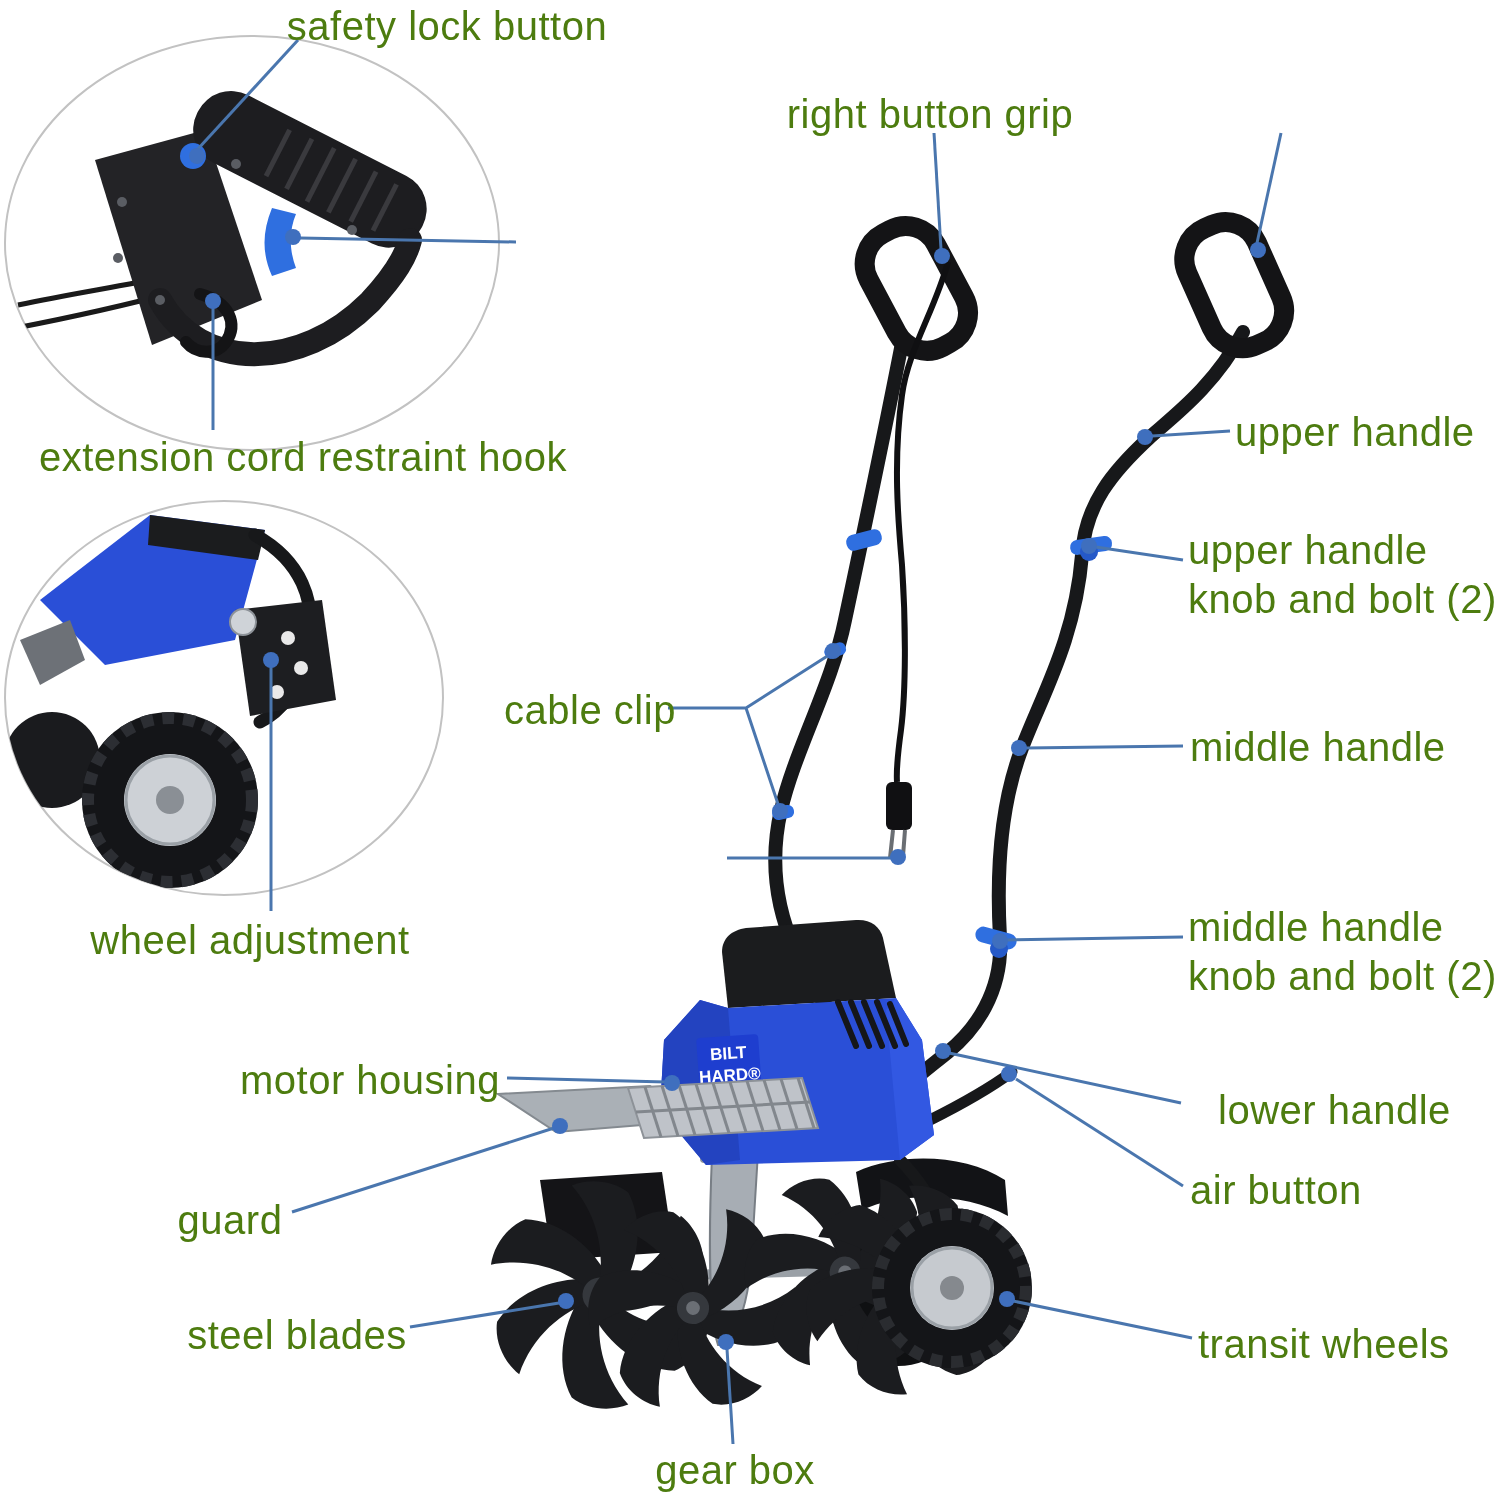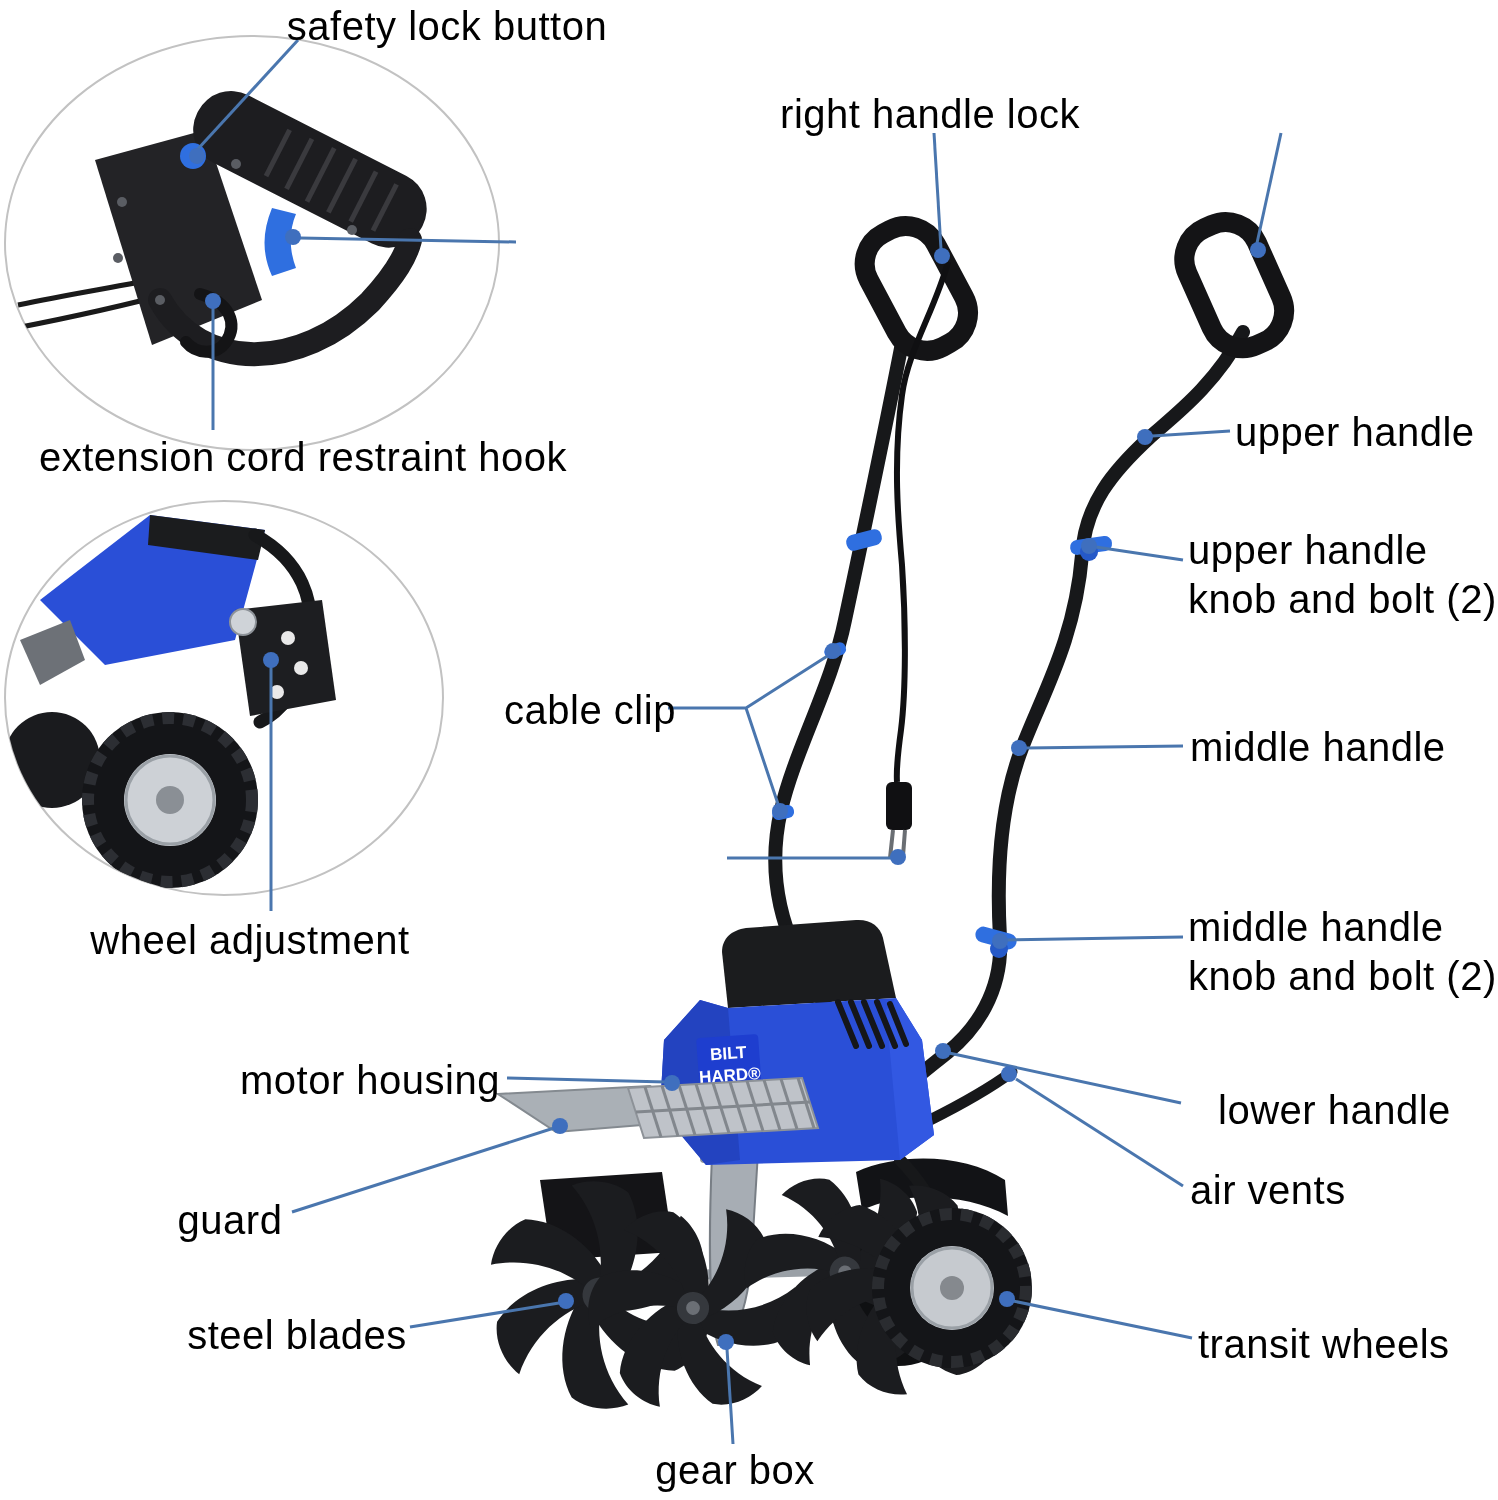--- a/index.html
+++ b/index.html
@@ -8,21 +8,21 @@
     position:relative;
     background:#ffffff;
     font-family:"Liberation Sans", sans-serif;
     overflow:hidden;
   }
   .canvas { position:absolute; inset:0; width:1498px; height:1500px; }
   svg.scene { position:absolute; left:0; top:0; display:block; }
   .label {
     position:absolute;
     font-size:40px;
-    color:#000000;
+    color:#4d7c0f;
     line-height:1.22;
     white-space:nowrap;
     letter-spacing:0.5px;
   }
   .label.centered { transform:translateX(-50%); }
   .label.wrap { white-space:normal; width:330px; }
   .leader { stroke:#4a76ae; stroke-width:3; fill:none; }
   .dot { fill:#3f6fbe; stroke:none; }
 </style>
 </head>
@@ -262,41 +262,41 @@
     <polyline class="leader" points="733,1444 727,1349"></polyline>
     <circle class="dot" cx="726" cy="1342" r="8"></circle>
   </g>
 </svg>
 
 <div class="label centered" style="left:447px; top:2px;">safety lock button</div>
 
 
 <div class="label centered" style="left:303px; top:433px;">extension cord restraint hook</div>
 
-<div class="label centered" style="left:930px; top:90px;">right handle lock</div>
+<div class="label centered" style="left:930px; top:90px;">right button grip</div>
 
 
 <div class="label" style="left:1235px; top:408px;">upper handle</div>
 
 <div class="label wrap" style="left:1188px; top:526px;">upper handle knob and bolt (2)</div>
 
 <div class="label centered" style="left:590px; top:686px;">cable clip</div>
 
 <div class="label" style="left:1190px; top:723px;">middle handle</div>
 
 
 <div class="label wrap" style="left:1188px; top:903px;">middle handle knob and bolt (2)</div>
 
 <div class="label centered" style="left:250px; top:916px;">wheel adjustment</div>
 
 <div class="label centered" style="left:370px; top:1056px;">motor housing</div>
 
 <div class="label" style="left:1188px; top:1086px;margin-left:30px;">lower handle</div>
 
-<div class="label" style="left:1190px; top:1166px;">air vents</div>
+<div class="label" style="left:1190px; top:1166px;">air button</div>
 
 <div class="label centered" style="left:230px; top:1196px;">guard</div>
 
 <div class="label" style="left:1198px; top:1320px;">transit wheels</div>
 
 <div class="label centered" style="left:297px; top:1311px;">steel blades</div>
 
 <div class="label centered" style="left:735px; top:1446px;">gear box</div>
 
 </div>

